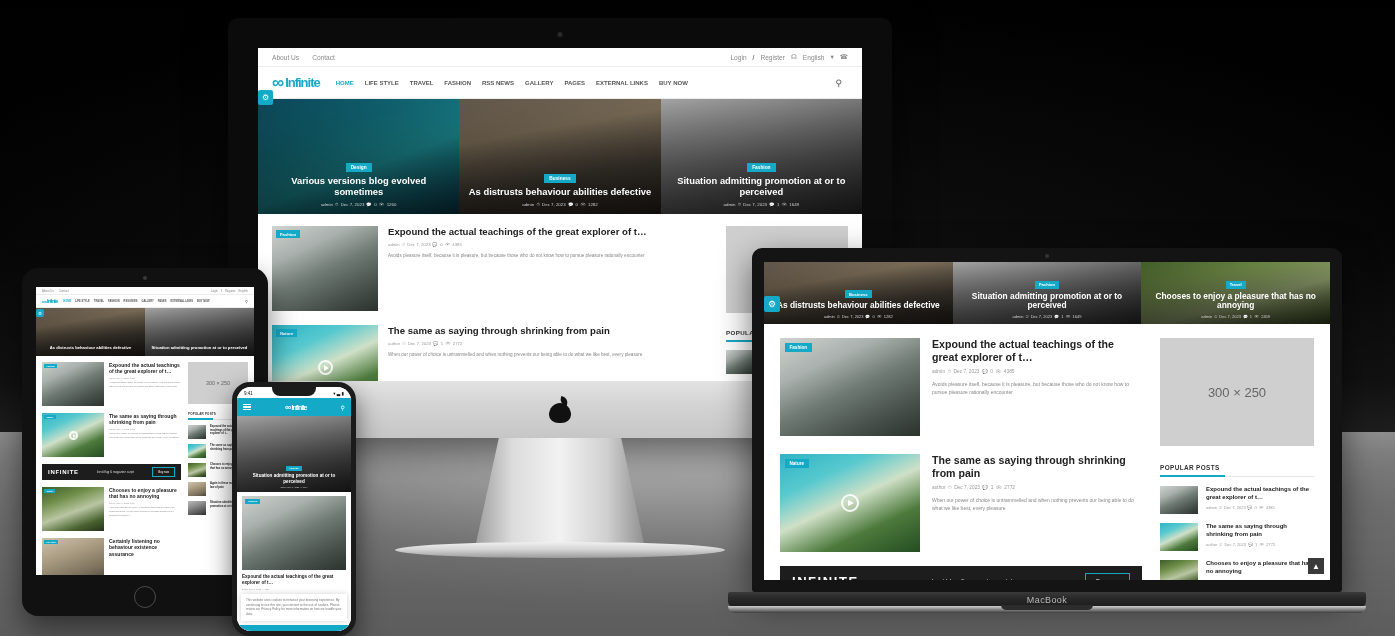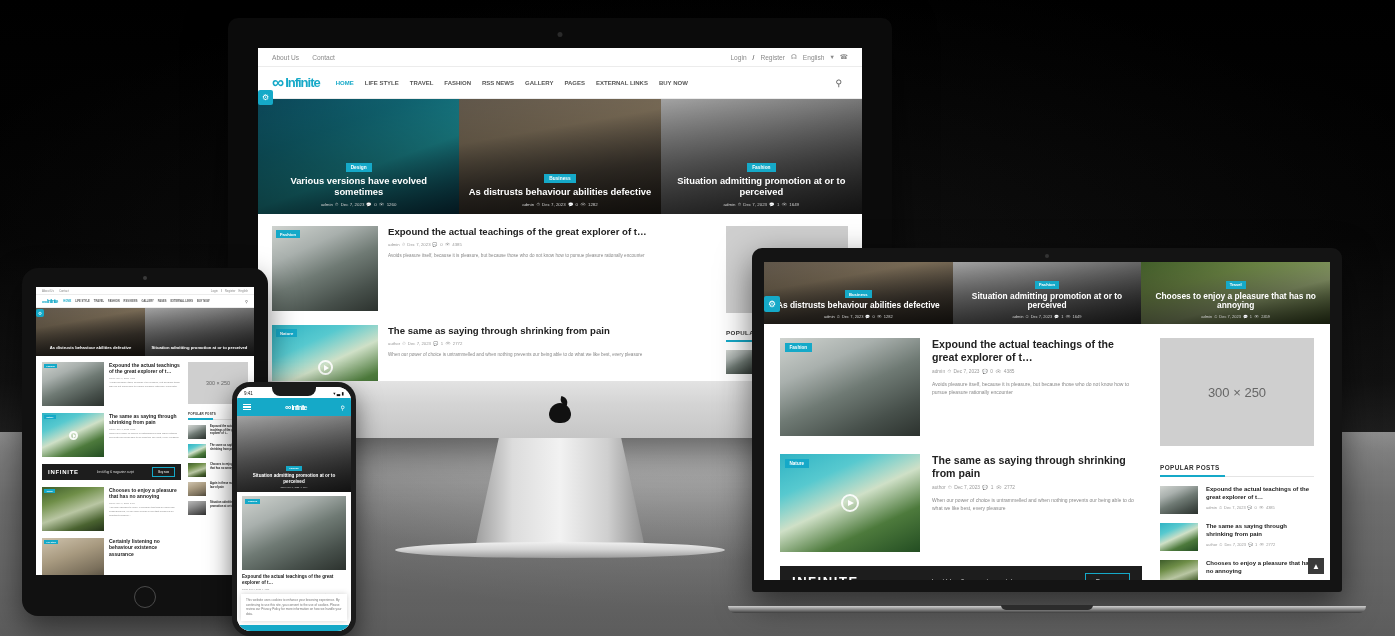--- a/index.html
+++ b/index.html
@@ -226,21 +226,21 @@
           </div>
           <div class="navsearch" style="font-size:9px;padding-right:6px;">⚲</div>
         </div>
 
         <div class="slider" style="height:115px;">
           <div class="slide">
             <div class="img ph-water"></div>
             <div class="shade"></div>
             <div class="cap" style="padding:0 8px 7px;">
               <span class="badge" style="font-size:4.8px;padding:2px 5px;margin-bottom:4px;">Design</span>
-              <div class="title" style="font-size:9.4px;margin-bottom:4px;">Various versions have evolved sometimes</div>
+              <div class="title" style="font-size:9.4px;margin-bottom:4px;">Various versions blog evolved sometimes</div>
               <div class="meta" style="font-size:4.4px;color:#cfcfcf;">
                 <span>admin</span>
                 <span>⏱</span>
                 <span>Dec 7, 2023</span>
                 <span>💬</span>
                 <span>0</span>
                 <span>👁</span>
                 <span>1260</span>
               </div>
             </div>
@@ -509,20 +509,23 @@
               </div>
             </div>
           </div>
         </div>
 
         <div class="leftfab" style="left:0;top:34px;width:16px;height:16px;font-size:9px;">⚙</div>
         <div class="totop" style="right:6px;bottom:6px;width:16px;height:16px;font-size:8px;">▲</div>
       </div>
     </div>
   </div>
+  <div class="mbp-base">
+    <span>MacBook</span>
+  </div>
   <div class="mbp-lip"></div>
   <div class="mbp-notch"></div>
 </div>
 
 <div id="ipad">
   <div class="ipad-body"></div>
   <div class="ipad-cam"></div>
   <div class="ipad-view">
     <div class="site">
 

